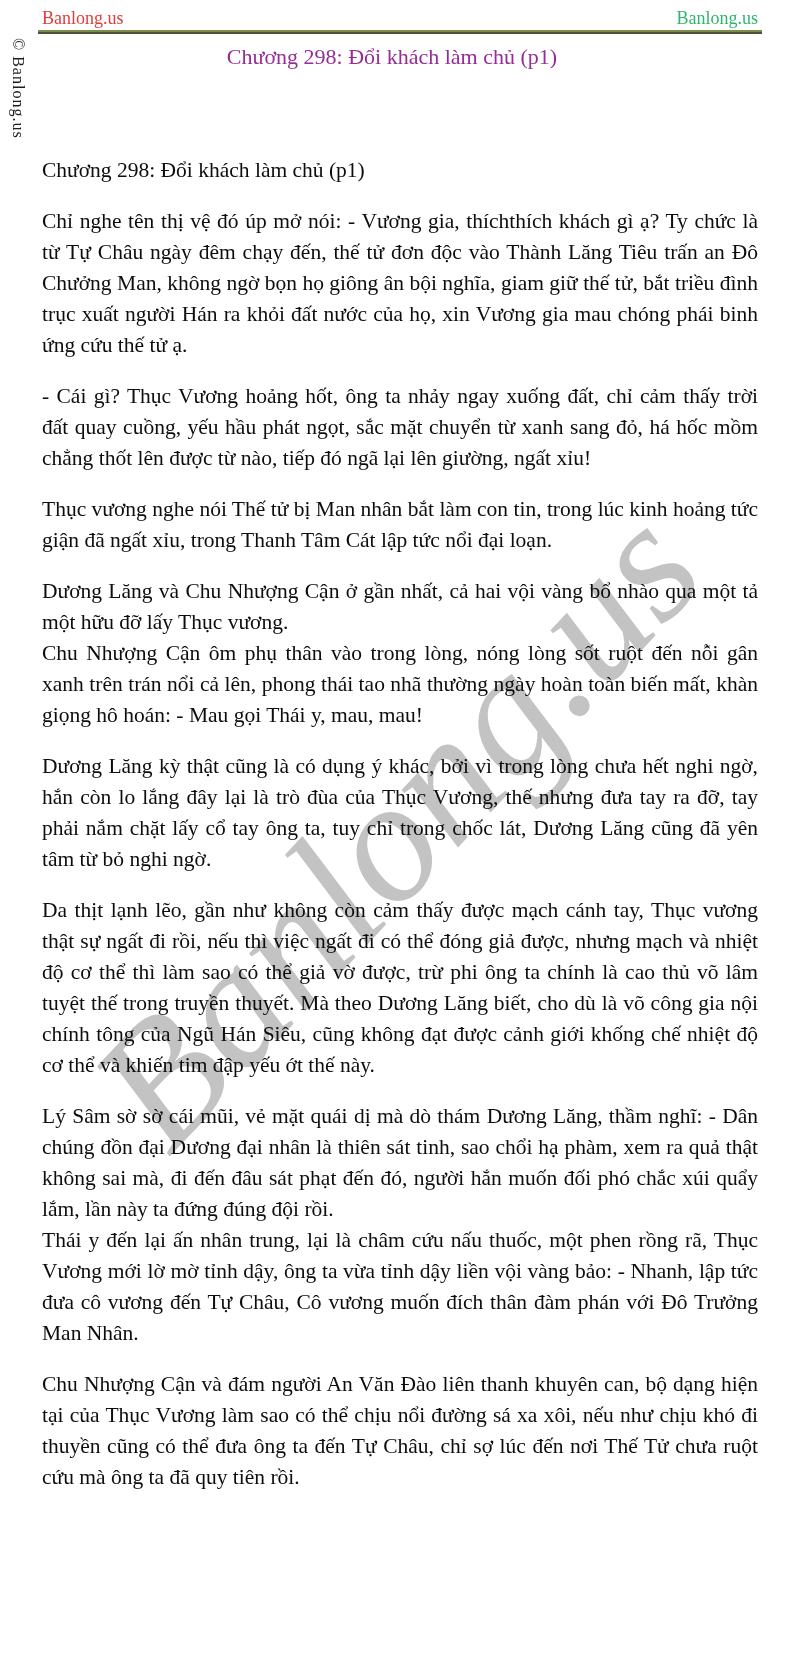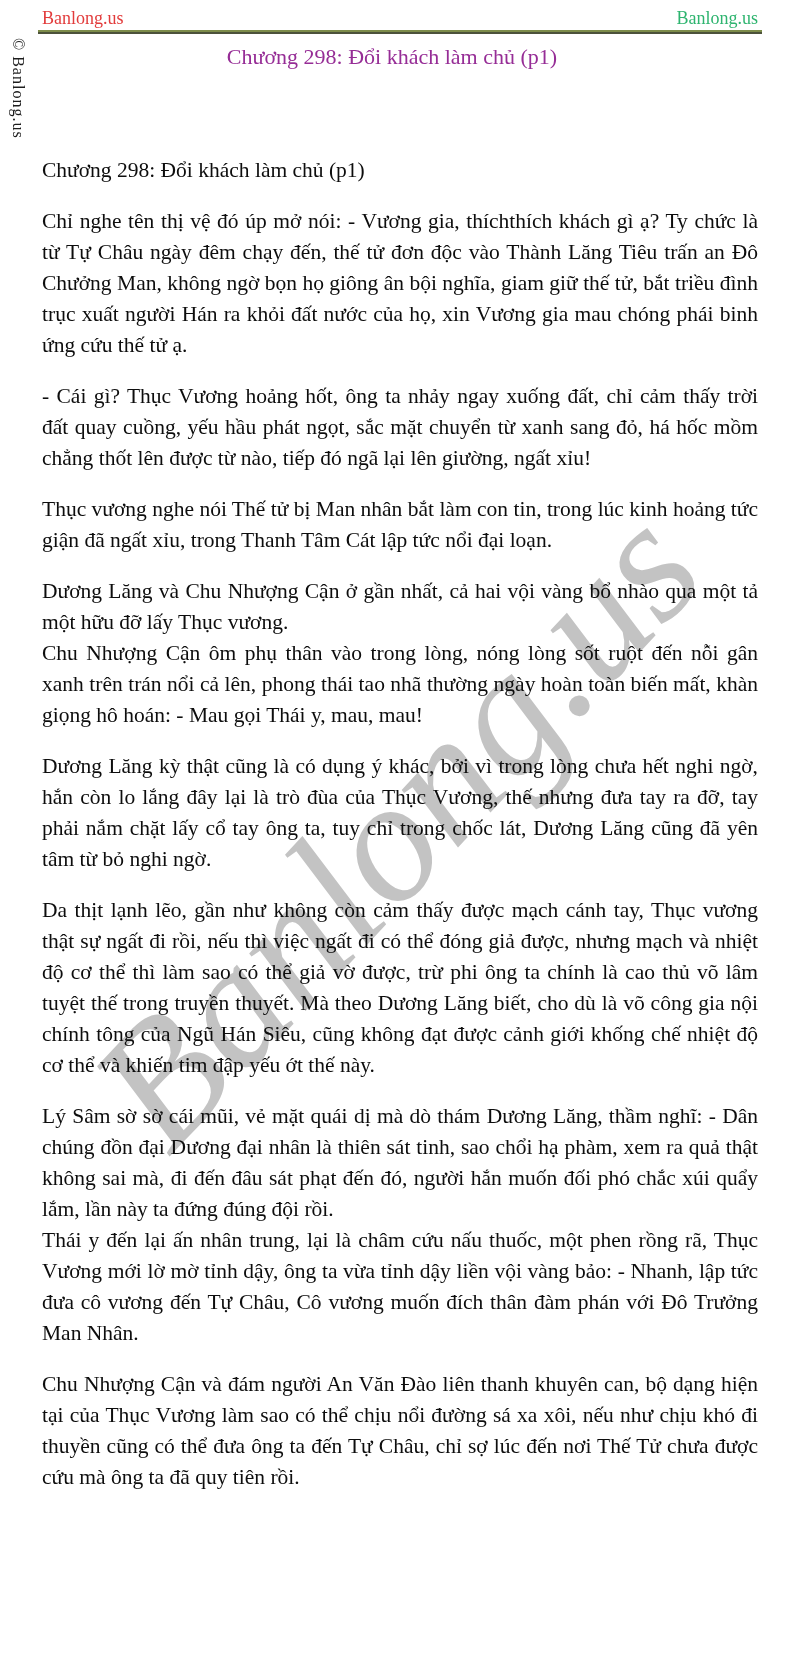--- a/index.html
+++ b/index.html
@@ -116,17 +116,17 @@
   <div class="chapter-content">
     <p class="chapter-heading">Chương 298: Đổi khách làm chủ (p1)</p>
     <div>
         <p>Chỉ nghe tên thị vệ đó úp mở nói: - Vương gia, thíchthích khách gì ạ? Ty chức là từ Tự Châu ngày đêm chạy đến, thế tử đơn độc vào Thành Lăng Tiêu trấn an Đô Chưởng Man, không ngờ bọn họ giông ân bội nghĩa, giam giữ thế tử, bắt triều đình trục xuất người Hán ra khỏi đất nước của họ, xin Vương gia mau chóng phái binh ứng cứu thế tử ạ.</p>
         <p>- Cái gì? Thục Vương hoảng hốt, ông ta nhảy ngay xuống đất, chỉ cảm thấy trời đất quay cuồng, yếu hầu phát ngọt, sắc mặt chuyển từ xanh sang đỏ, há hốc mồm chẳng thốt lên được từ nào, tiếp đó ngã lại lên giường, ngất xỉu!</p>
         <p>Thục vương nghe nói Thế tử bị Man nhân bắt làm con tin, trong lúc kinh hoảng tức giận đã ngất xỉu, trong Thanh Tâm Cát lập tức nổi đại loạn.</p>
         <p>Dương Lăng và Chu Nhượng Cận ở gần nhất, cả hai vội vàng bổ nhào qua một tả một hữu đỡ lấy Thục vương.<br>Chu Nhượng Cận ôm phụ thân vào trong lòng, nóng lòng sốt ruột đến nỗi gân xanh trên trán nổi cả lên, phong thái tao nhã thường ngày hoàn toàn biến mất, khàn giọng hô hoán: - Mau gọi Thái y, mau, mau!</p>
         <p>Dương Lăng kỳ thật cũng là có dụng ý khác, bởi vì trong lòng chưa hết nghi ngờ, hắn còn lo lắng đây lại là trò đùa của Thục Vương, thế nhưng đưa tay ra đỡ, tay phải nắm chặt lấy cổ tay ông ta, tuy chỉ trong chốc lát, Dương Lăng cũng đã yên tâm từ bỏ nghi ngờ.</p>
         <p>Da thịt lạnh lẽo, gần như không còn cảm thấy được mạch cánh tay, Thục vương thật sự ngất đi rồi, nếu thì việc ngất đi có thể đóng giả được, nhưng mạch và nhiệt độ cơ thể thì làm sao có thể giả vờ được, trừ phi ông ta chính là cao thủ võ lâm tuyệt thế trong truyền thuyết. Mà theo Dương Lăng biết, cho dù là võ công gia nội chính tông của Ngũ Hán Siêu, cũng không đạt được cảnh giới khống chế nhiệt độ cơ thể và khiến tim đập yếu ớt thế này.</p>
         <p>Lý Sâm sờ sờ cái mũi, vẻ mặt quái dị mà dò thám Dương Lăng, thầm nghĩ: - Dân chúng đồn đại Dương đại nhân là thiên sát tinh, sao chổi hạ phàm, xem ra quả thật không sai mà, đi đến đâu sát phạt đến đó, người hắn muốn đối phó chắc xúi quẩy lắm, lần này ta đứng đúng đội rồi.<br>Thái y đến lại ấn nhân trung, lại là châm cứu nấu thuốc, một phen rồng rã, Thục Vương mới lờ mờ tỉnh dậy, ông ta vừa tỉnh dậy liền vội vàng bảo: - Nhanh, lập tức đưa cô vương đến Tự Châu, Cô vương muốn đích thân đàm phán với Đô Trưởng Man Nhân.</p>
-        <p>Chu Nhượng Cận và đám người An Văn Đào liên thanh khuyên can, bộ dạng hiện tại của Thục Vương làm sao có thể chịu nổi đường sá xa xôi, nếu như chịu khó đi thuyền cũng có thể đưa ông ta đến Tự Châu, chỉ sợ lúc đến nơi Thế Tử chưa được cứu mà ông ta đã quy tiên rồi.</p>
+        <p>Chu Nhượng Cận và đám người An Văn Đào liên thanh khuyên can, bộ dạng hiện tại của Thục Vương làm sao có thể chịu nổi đường sá xa xôi, nếu như chịu khó đi thuyền cũng có thể đưa ông ta đến Tự Châu, chỉ sợ lúc đến nơi Thế Tử chưa ruột cứu mà ông ta đã quy tiên rồi.</p>
       </div>
   </div>
 
 </div>
 
 </body></html>

